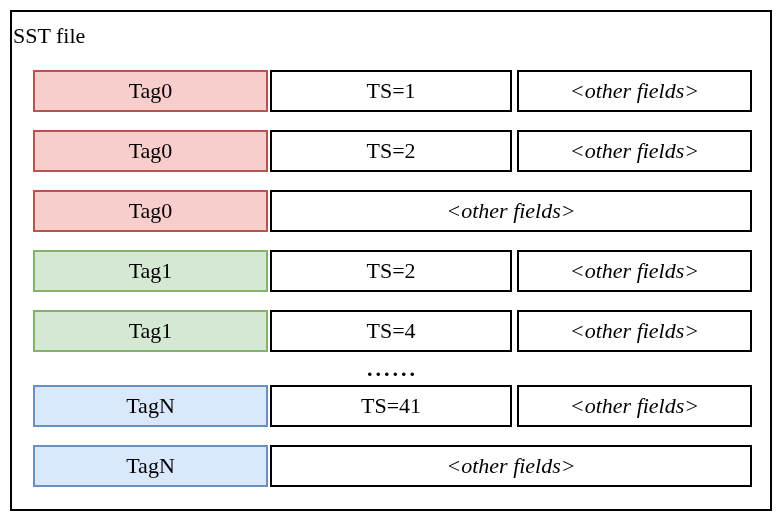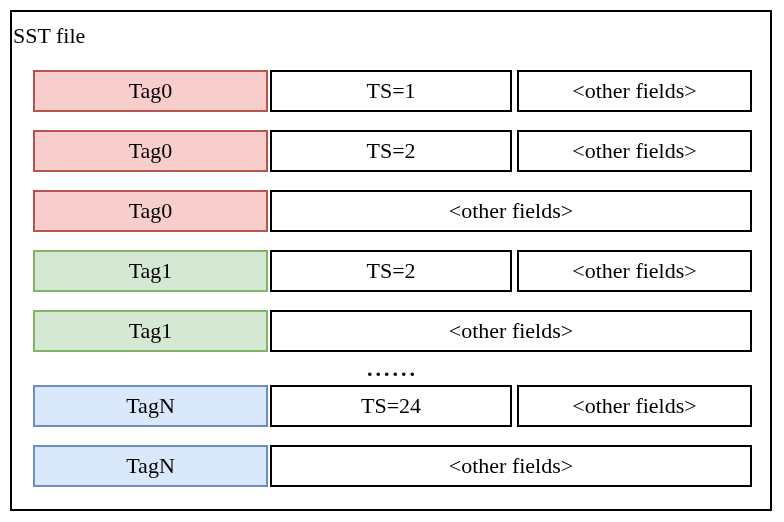--- a/index.html
+++ b/index.html
@@ -50,21 +50,21 @@
     align-items: center;
     justify-content: center;
     font-size: 22px;
     line-height: 1;
     border: 2px solid #000000;
     background: #ffffff;
     white-space: nowrap;
   }
   .tag-cell { width: 235px; margin-right: 2px; }
   .ts-cell { width: 242px; margin-right: 5px; }
-  .other-cell { flex: 1; }
+  .other-cell { flex: 1; font-style: italic; }
   .ellipsis-row {
     height: 33px;
     margin-top: -18px;
     display: flex;
     align-items: center;
     justify-content: center;
   }
   .ellipsis-text {
     font-size: 22px;
     font-weight: bold;
@@ -97,30 +97,31 @@
   </div>
 
   <div class="record-row">
     <div class="cell tag-cell" style="background: rgb(213, 232, 212); border-color: rgb(130, 179, 102);">Tag1</div>
     <div class="cell ts-cell">TS=2</div>
     <div class="cell other-cell">&lt;other fields&gt;</div>
   </div>
 
   <div class="record-row">
     <div class="cell tag-cell" style="background: rgb(213, 232, 212); border-color: rgb(130, 179, 102);">Tag1</div>
+    <div class="cell ts-cell">TS=4</div>
     <div class="cell other-cell">&lt;other fields&gt;</div>
   </div>
 
   <div class="ellipsis-row">
     <span class="ellipsis-text">......</span>
   </div>
 
   <div class="record-row">
     <div class="cell tag-cell" style="background: rgb(218, 232, 252); border-color: rgb(108, 142, 191);">TagN</div>
-    <div class="cell ts-cell">TS=24</div>
+    <div class="cell ts-cell">TS=41</div>
     <div class="cell other-cell">&lt;other fields&gt;</div>
   </div>
 
   <div class="record-row">
     <div class="cell tag-cell" style="background: rgb(218, 232, 252); border-color: rgb(108, 142, 191);">TagN</div>
     <div class="cell other-cell">&lt;other fields&gt;</div>
   </div>
 </div>
   </div>
 </div>

